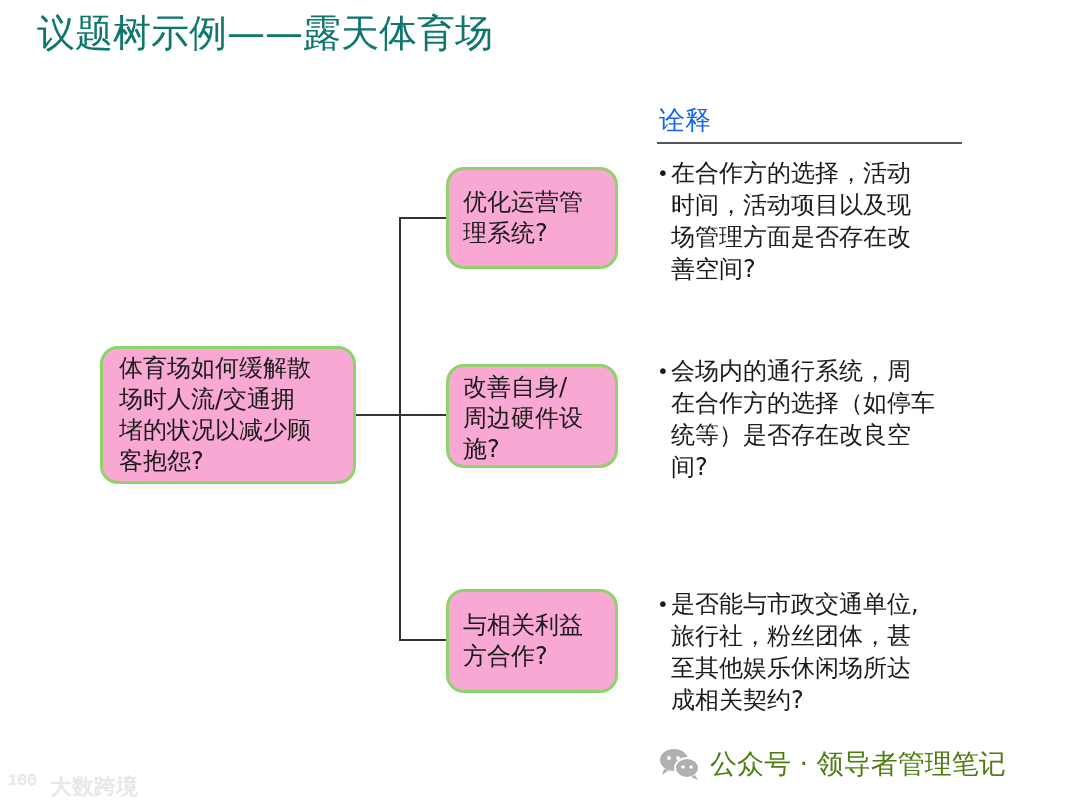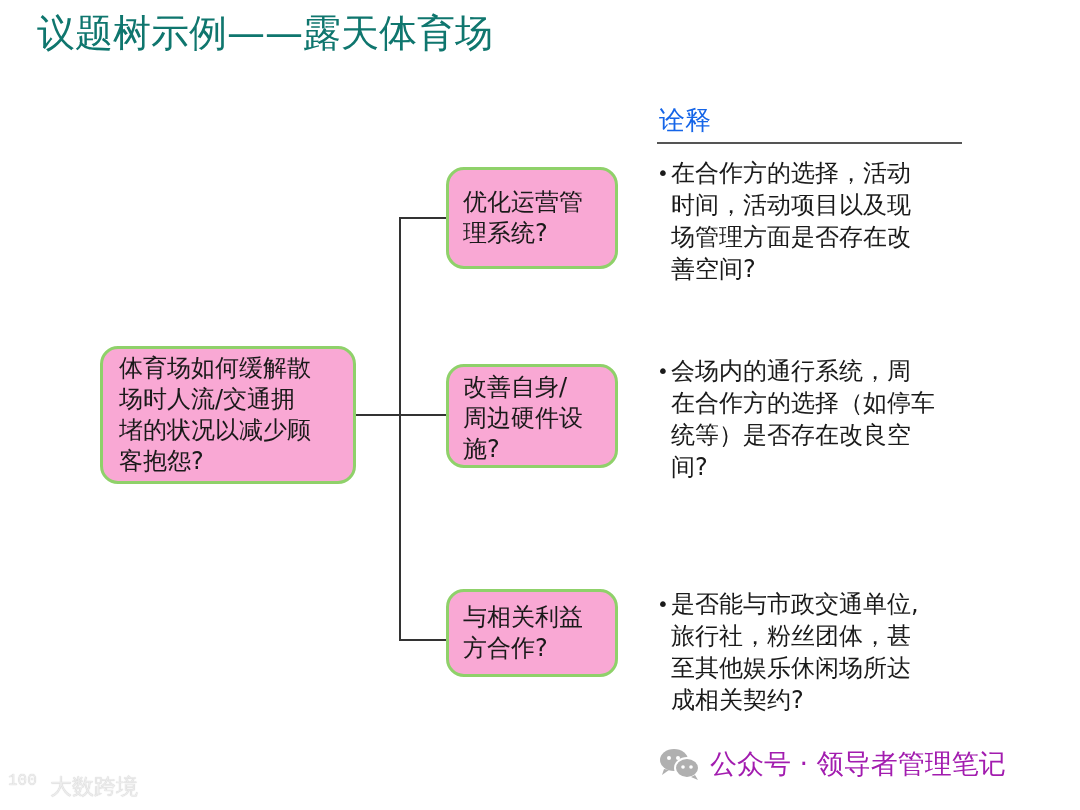--- a/index.html
+++ b/index.html
@@ -15,37 +15,37 @@
   }
   .box {
     position:absolute; border:3px solid #8fd16a; border-radius:18px;
     background:#f9a8d4; box-sizing:border-box;
     font-size:24px; color:#1a1a1a; line-height:31px;
   }
   .box span { display:block; }
   .root { left:100px; top:346px; width:256px; height:138px; padding:0 0 0 16px; display:flex; align-items:center; }
   .b1 { left:446px; top:167px; width:172px; height:102px; padding:0 0 0 14px; display:flex; align-items:center; }
   .b2 { left:446px; top:364px; width:172px; height:104px; padding:0 0 0 14px; display:flex; align-items:flex-end; }
-  .b3 { left:446px; top:589px; width:172px; height:88px; padding:0 0 0 14px; display:flex; align-items:center; }
+  .b3 { left:446px; top:589px; width:172px; height:104px; padding:0 0 0 14px; display:flex; align-items:center; }
   .line { position:absolute; background:#333; }
   .note-header {
     position:absolute; left:659px; top:102px; font-size:26px; color:#1565e8; line-height:36px;
   }
   .note-rule { position:absolute; left:657px; top:142px; width:305px; height:2px; background:#555; }
   .note {
     position:absolute; left:657px; width:300px; font-size:24px; line-height:32px; color:#1a1a1a;
     padding-left:14px; box-sizing:border-box;
   }
   .note .bullet { position:absolute; left:0; top:0; font-size:20px; }
   .wm-left {
     position:absolute; left:8px; top:772px; font-size:22px; color:#ececec;
     text-shadow:0 0 1px #bbb; white-space:nowrap;font-family:Liberation Mono, monospace;
   }
   .wm-right {
-    position:absolute; left:658px; top:746px; font-size:27px; color:#a21caf; white-space:nowrap;
+    position:absolute; left:658px; top:746px; font-size:27px; color:#4d7c0f; white-space:nowrap;
     display:flex; align-items:center; gap:8px;
   }
   .wechat { width:44px; height:34px; position:relative; }
 </style>
 </head>
 <body>
 
 <div class="title">议题树示例——露天体育场</div>
 
 <div class="line" style="left:356px; top:414px; width:90px; height:2px;"></div>

